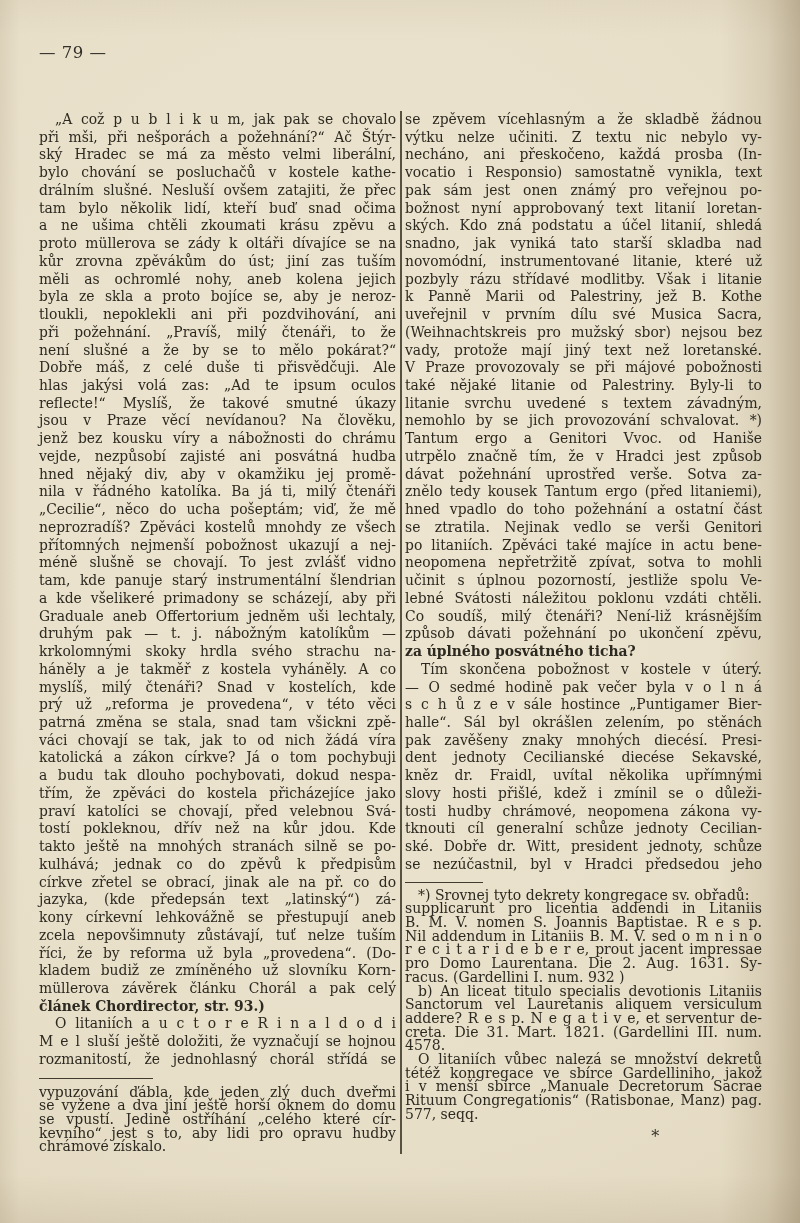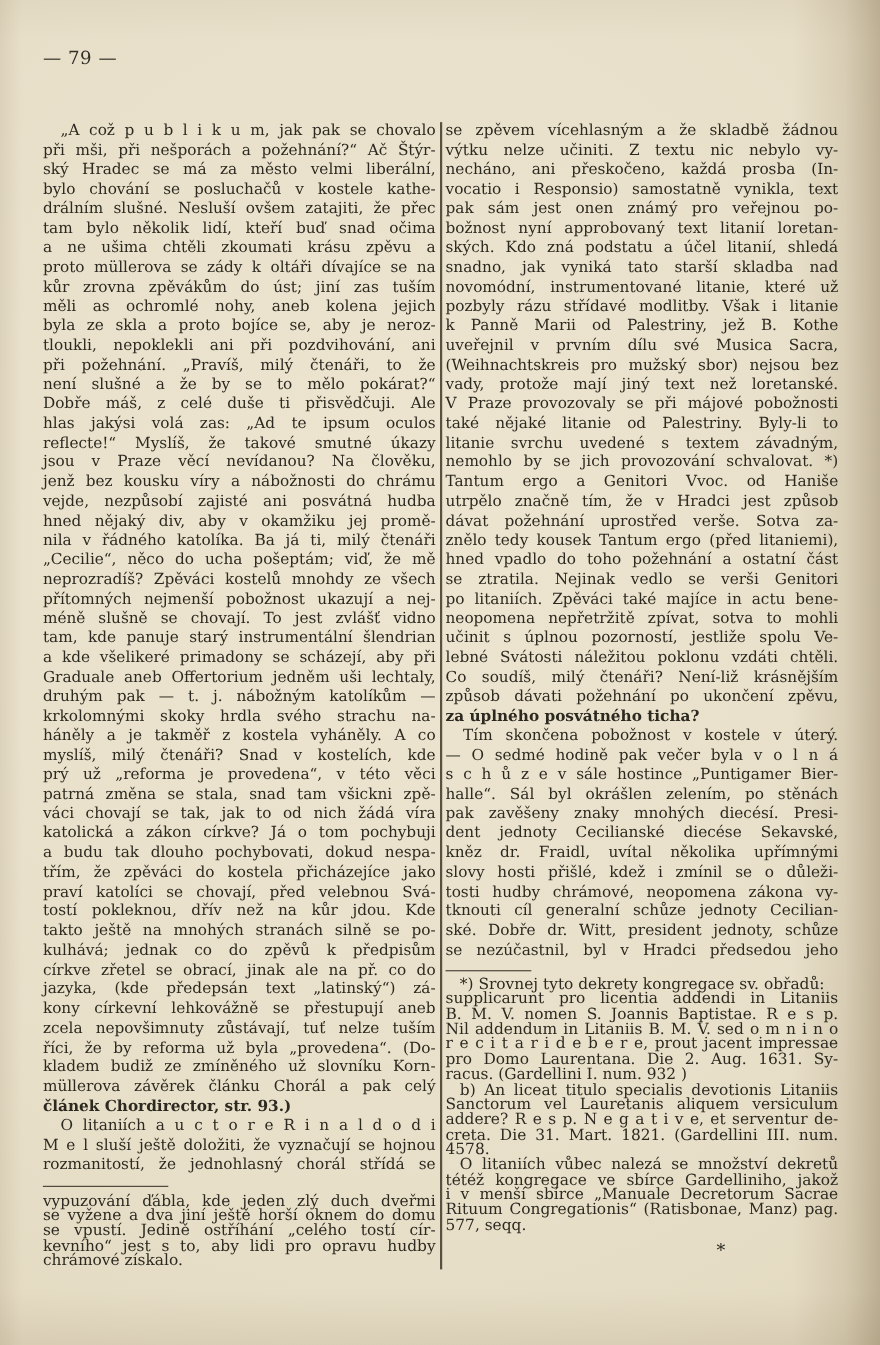--- a/index.html
+++ b/index.html
@@ -107,21 +107,21 @@
           <div class="ml">müllerova závěrek článku Chorál a pak celý</div>
           <div class="ml end">článek Chordirector, str. 93.)</div>
           <div class="ml ind">O litaniích a u c t o r e R i n a l d o d i</div>
           <div class="ml">M e l sluší ještě doložiti, že vyznačují se hojnou</div>
           <div class="ml">rozmanitostí, že jednohlasný chorál střídá se</div>
         </div>
       <div class="fnrule"></div>
       <div>
           <div class="fl">vypuzování ďábla, kde jeden zlý duch dveřmi</div>
           <div class="fl">se vyžene a dva jiní ještě horší oknem do domu</div>
-          <div class="fl">se vpustí. Jedině ostříhání „celého tostí cír-</div>
+          <div class="fl">se vpustí. Jedině ostříhání „celého které cír-</div>
           <div class="fl">kevního“ jest s to, aby lidi pro opravu hudby</div>
           <div class="fl end">chrámové získalo.</div>
         </div>
     </div>
 
     <div class="divider"></div>
 
     <div class="col col-right">
       <div>
           <div class="ml">se zpěvem vícehlasným a že skladbě žádnou</div>

